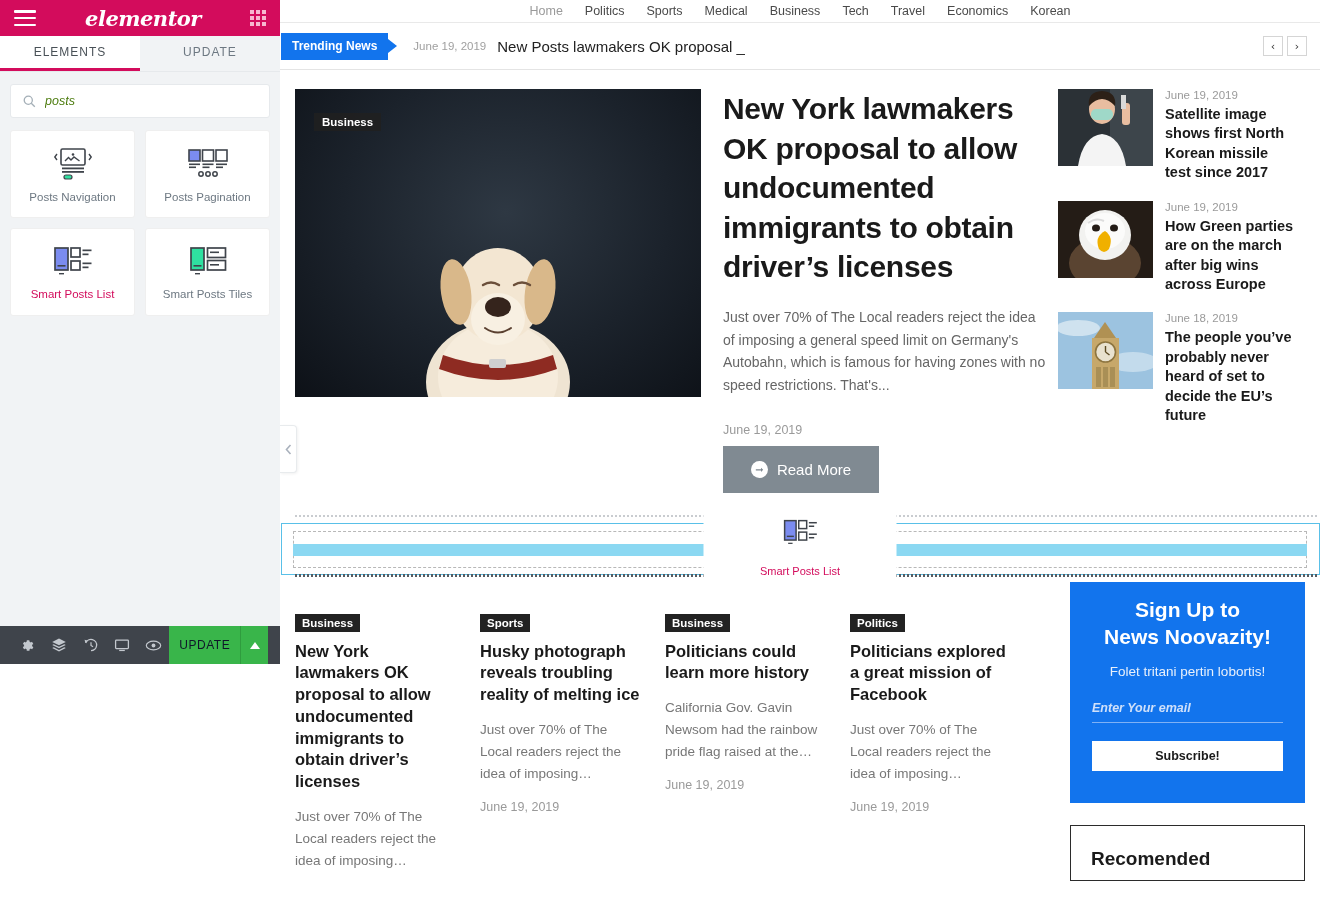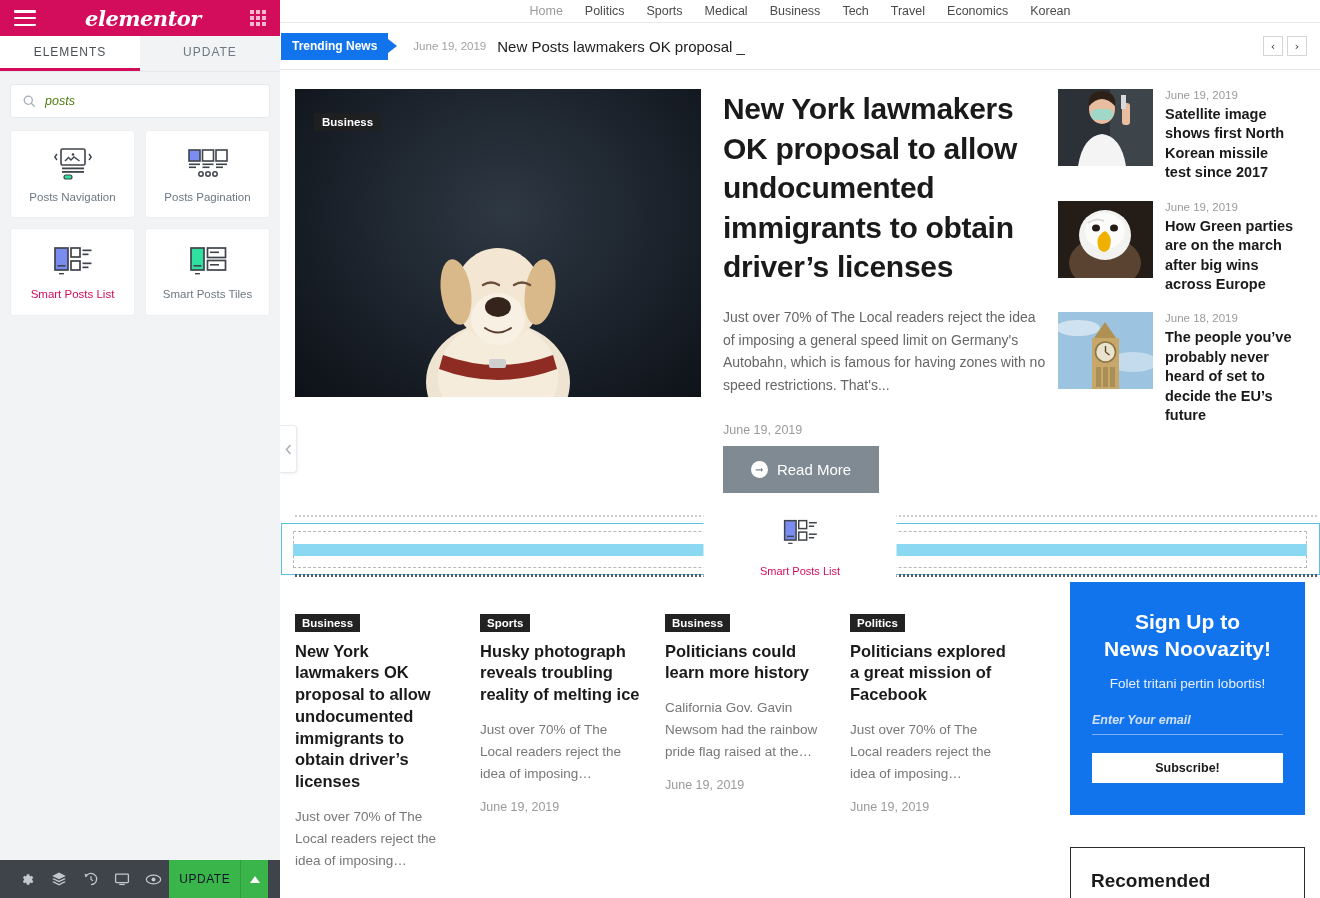--- a/index.html
+++ b/index.html
@@ -4,21 +4,21 @@
 <style>
   * { box-sizing: border-box; margin: 0; padding: 0; }
   html, body {
     width: 1320px; height: 898px;
     font-family: "Liberation Sans", sans-serif;
     background: #fff; overflow: hidden;
   }
   .app { position: relative; width: 1320px; height: 898px; display: flex; }
 
   
-  .panel { width: 280px; height: 898px; background: #f1f3f5; position: relative; flex: 0 0 280px; }
+  .panel { width: 280px; height: 664px; background: #f1f3f5; position: relative; flex: 0 0 280px; }
   .panel-header {
     height: 36px; background: #d30c5c; display: flex; align-items: center;
     justify-content: space-between; padding: 0 14px;
   }
   .burger { width: 22px; height: 16px; display: flex; flex-direction: column; justify-content: space-between; cursor: pointer; }
   .burger span { display: block; height: 2.5px; background: #fff; border-radius: 1px; }
   .logo-script {
     color: #fff; font-family: "DejaVu Serif", serif; font-style: italic;
     font-size: 21px; font-weight: bold; letter-spacing: -0.5px;
   }
@@ -168,35 +168,35 @@
   .card { width: 185px; flex: 0 0 185px; padding-right: 25px; }
   .card-tag {
     display: inline-block; background: #222; color: #fff; font-size: 11.5px;
     font-weight: bold; padding: 3px 7px; margin-bottom: 9px;
   }
   .card-title { font-size: 16.5px; font-weight: bold; line-height: 1.32; color: #1a1a1a; }
   .card-ex { font-size: 13.5px; line-height: 1.62; color: #777; margin-top: 13px; }
   .card-date { font-size: 12.5px; color: #9a9a9a; margin-top: 15px; }
 
   .rail { width: 235px; flex: 0 0 235px; padding-top: 7px; }
-  .signup { background: #1274ed; padding: 26px 22px 32px; text-align: center; }
+  .signup { background: #1274ed; padding: 14px 22px 32px; text-align: center; }
   .signup-h { color: #fff; font-size: 21px; font-weight: bold; line-height: 1.3; }
   .signup-sub { color: #e8f0fb; font-size: 13.5px; margin-top: 14px; }
   .signup-input {
     margin-top: 22px; border: none; border-bottom: 1px solid #7fb1f5; background: transparent;
     width: 100%; color: #cfe0fa; font-size: 12.5px; font-weight: bold; padding-bottom: 7px;
     outline: none; font-family: "Liberation Sans", sans-serif; font-style: italic;
   }
   .signup-input::placeholder { color: #cfe0fa; }
   .subscribe-btn {
     margin-top: 18px; width: 100%; background: #fff; color: #1a1a1a; border: none;
     height: 30px; font-size: 12.5px; font-weight: bold; cursor: pointer;
     font-family: "Liberation Sans", sans-serif;
   }
-  .reco-box { margin-top: 32px; border: 1px solid #2b2b2b; padding: 22px 20px 10px; }
+  .reco-box { margin-top: 22px; border: 1px solid #2b2b2b; padding: 22px 20px 10px; }
   .reco-title { font-size: 19px; font-weight: bold; color: #1a1a1a; }
 </style>
 </head>
 <body>
 
 <div class="app">
 
   <aside class="panel">
 
     <div class="panel-header">

